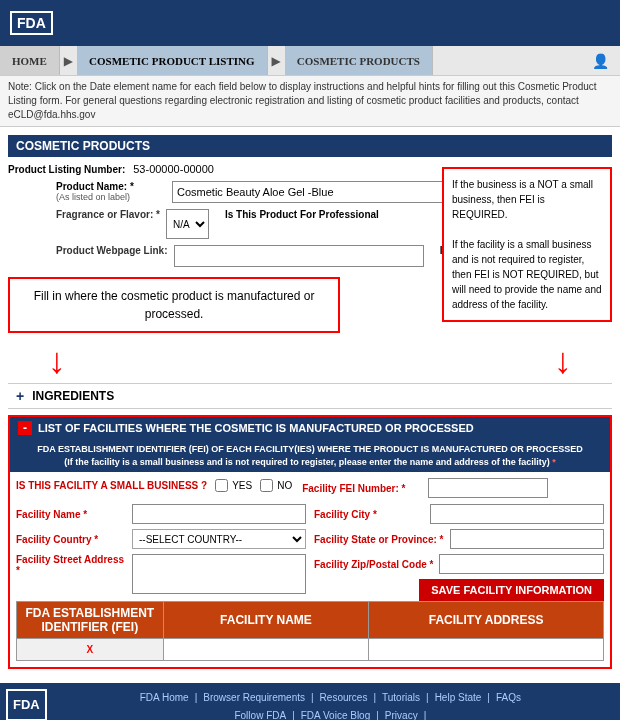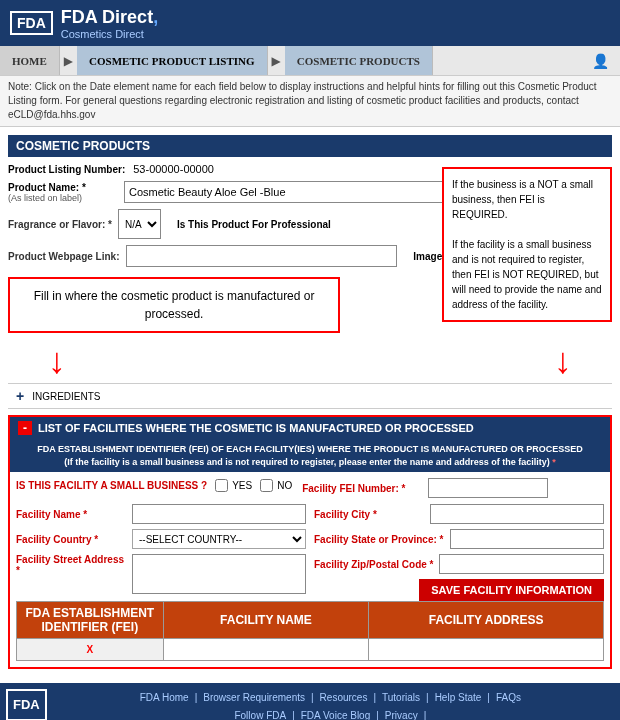--- a/index.html
+++ b/index.html
@@ -24,21 +24,21 @@
     
     .note-bar { background: #f5f5f5; border-bottom: 1px solid #ccc; padding: 4px 8px; font-size: 10px; color: #333; line-height: 1.4; }
 
     
     .main { background: white; padding: 8px; position: relative; }
 
     
     .section-header { background: #1a3a6b; color: white; font-weight: bold; font-size: 12px; padding: 4px 8px; margin-bottom: 6px; }
 
     
-    .form-row { display: flex; align-items: center; margin-bottom: 6px; gap: 6px; }
+    .form-row { display: flex; margin-bottom: 6px; gap: 6px; margin-left: 48px; }
     .form-label { font-size: 10px; font-weight: bold; color: #333; min-width: 100px; }
     .form-input { border: 1px solid #888; padding: 2px 4px; font-size: 11px; height: 22px; }
     .form-select { border: 1px solid #888; padding: 2px; font-size: 10px; height: 30px; background: white; }
 
     
     .pln-row { display: flex; align-items: center; margin-bottom: 6px; }
     .pln-label { font-size: 10px; font-weight: bold; margin-right: 8px; }
     .pln-value { font-size: 11px; }
 
     
@@ -46,21 +46,21 @@
 
     
     .fillin-box { border: 2px solid red; background: white; padding: 8px; margin: 4px 0 6px 0; font-size: 12px; text-align: center; line-height: 1.5; display: inline-block; width: 55%; }
 
     
     .arrow-row { display: flex; justify-content: space-between; align-items: flex-end; padding: 0 40px; margin-bottom: 4px; }
     .big-arrow { color: red; font-size: 36px; line-height: 1; }
 
     
     .ingredients-section { display: flex; align-items: center; padding: 4px 8px; border-top: 1px solid #ccc; border-bottom: 1px solid #ccc; margin-bottom: 6px; }
-    .ingredients-label { font-weight: normal; font-size: 10px; margin-left: 4px; }
+    .ingredients-label { font-weight: bold; font-size: 12px; margin-left: 4px; }
     .plus-icon { color: #1a3a6b; font-size: 14px; font-weight: bold; margin-right: 4px; }
 
     
     .facilities-section { border: 2px solid red; margin-bottom: 6px; }
     .facilities-header { background: #1a3a6b; color: white; font-weight: bold; font-size: 11px; padding: 4px 8px; display: flex; align-items: center; gap: 6px; }
     .facilities-header .minus { background: #e00; color: white; width: 14px; height: 14px; display: inline-flex; align-items: center; justify-content: center; font-size: 12px; cursor: pointer; }
 
     .fei-note { background: #1a3a6b; color: white; font-size: 9px; padding: 4px 8px; text-align: center; line-height: 1.4; font-weight: bold; }
 
     .fac-form { padding: 6px; background: white; }
@@ -100,26 +100,20 @@
     .fda-footer-box { border: 2px solid white; padding: 2px 5px; }
     .fda-footer-box span { color: white; font-weight: bold; font-size: 13px; }
     .footer-content { flex: 1; text-align: center; }
   </style>
 </head>
 <body>
 
 <div class="header">
   <div class="fda-logo-box">
     <span>FDA</span>
-  </div>
-  <div class="header-title">
-    <div class="fda-direct">
-      <span style="color:white; font-weight:bold;">FDA Direct</span><em style="color:#66aaff;">,</em>
-    </div>
-    <span class="cosmetics">Cosmetics Direct</span>
   </div>
 </div>
 
 <div class="nav">
   <div class="nav-item">HOME</div>
   <span class="nav-arrow">▶</span>
   <div class="nav-item active">COSMETIC PRODUCT LISTING</div>
   <span class="nav-arrow">▶</span>
   <div class="nav-item" style="background:#b0c4d8;">COSMETIC PRODUCTS</div>
   <span class="nav-icon">👤</span>

